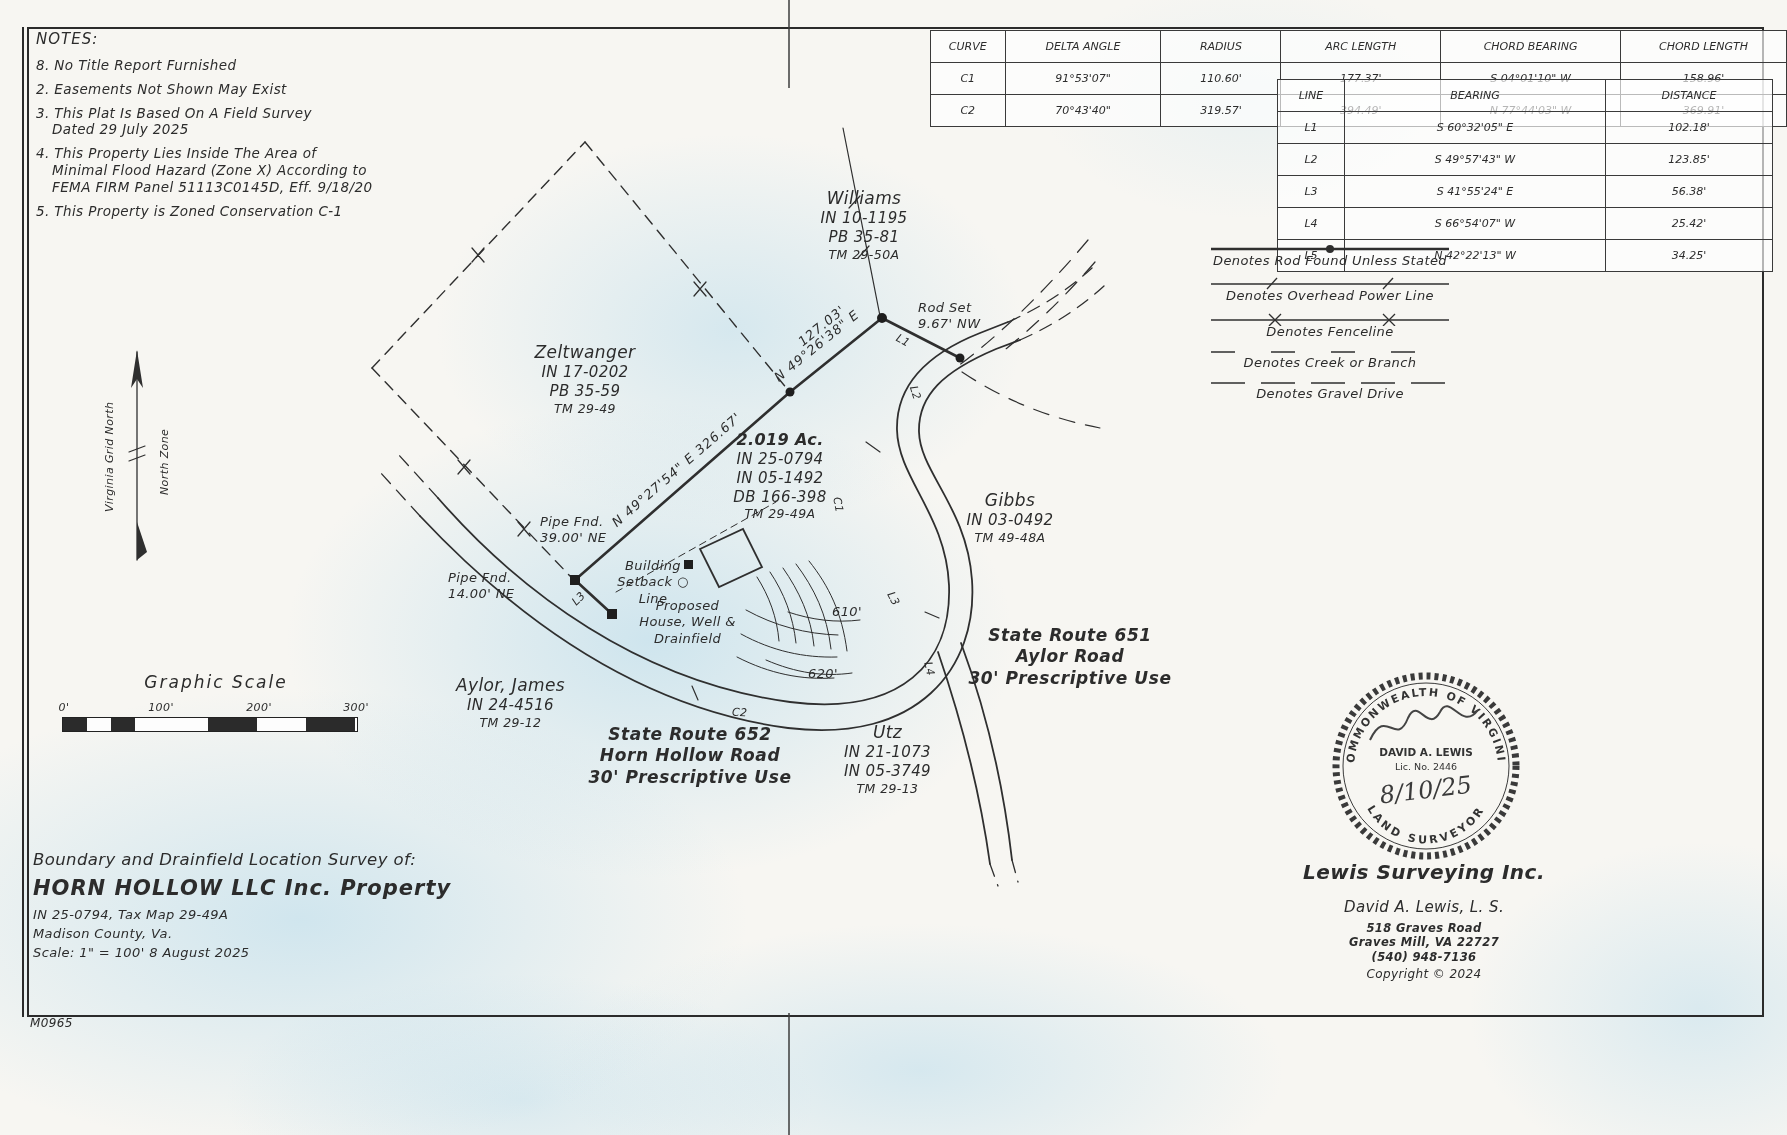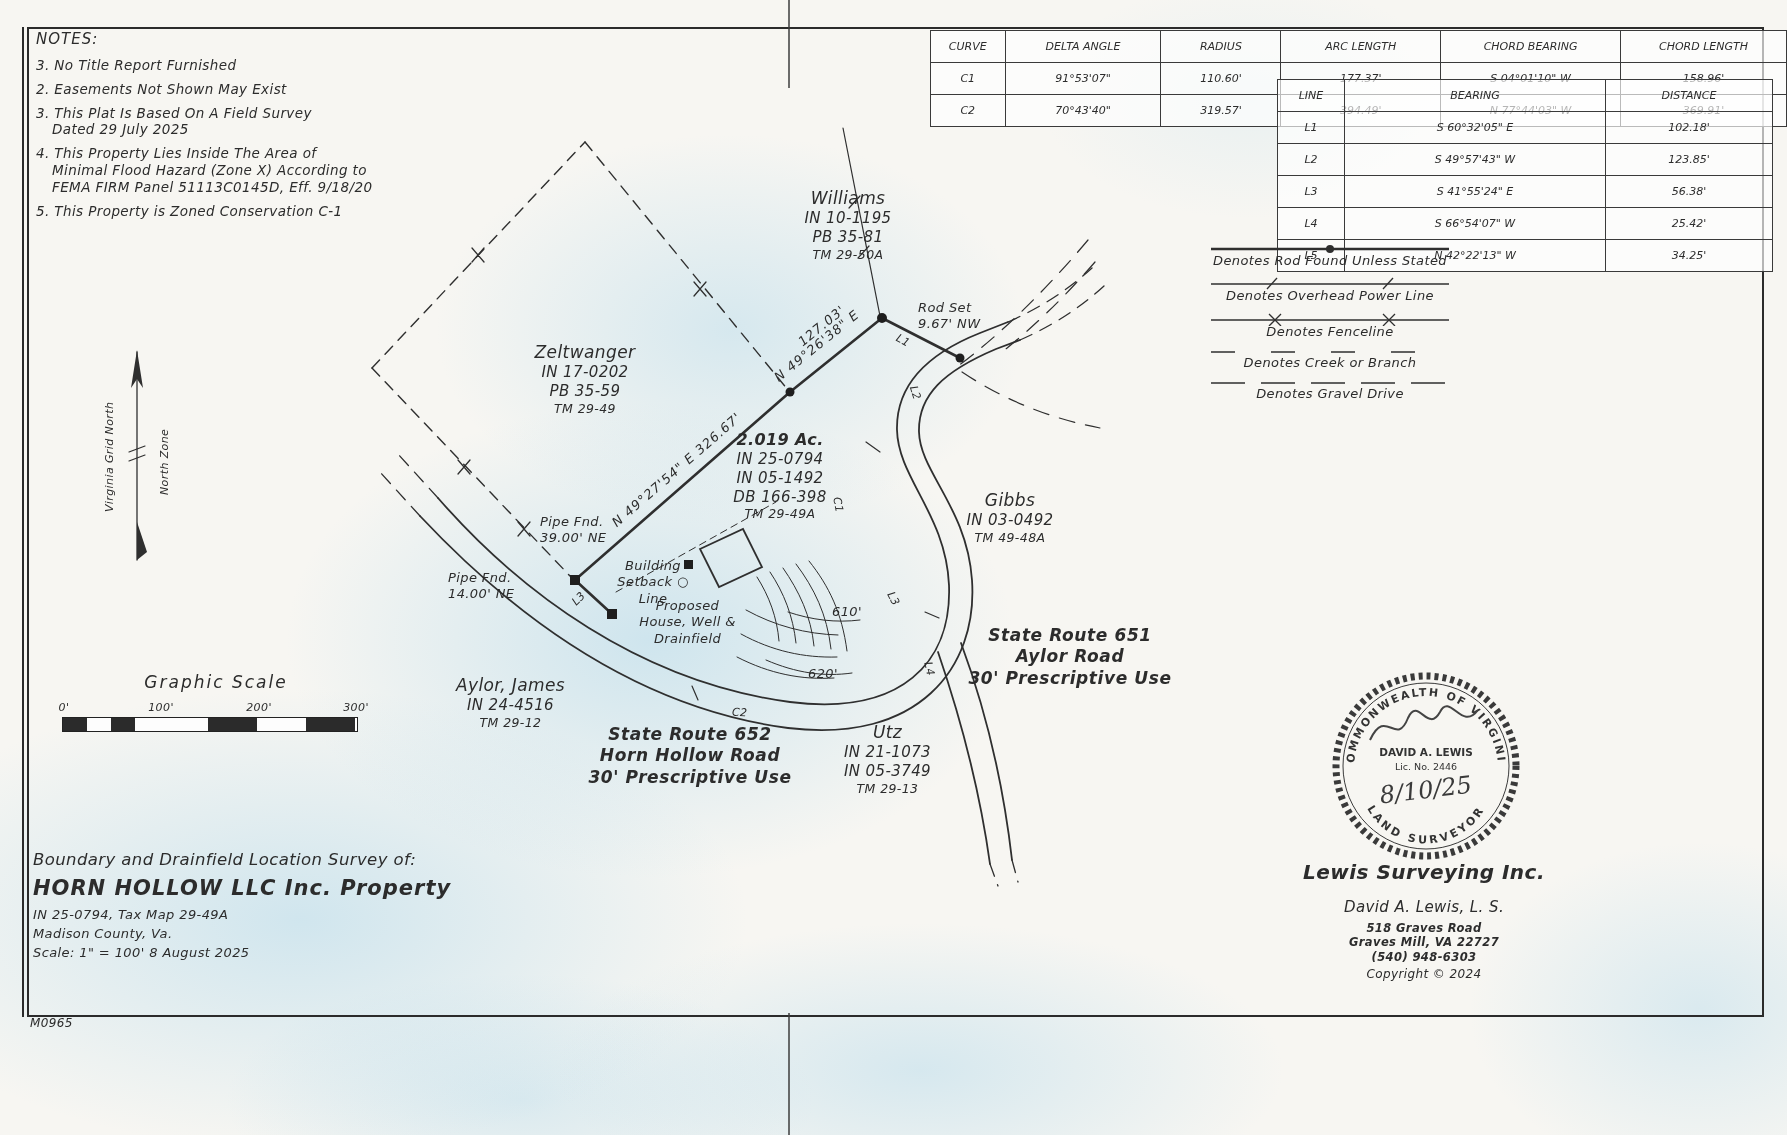--- a/index.html
+++ b/index.html
@@ -173,21 +173,21 @@
     <circle cx="882" cy="318" r="5"></circle>
     <circle cx="960" cy="358" r="4.5"></circle>
     <rect x="570" y="575" width="10" height="10"></rect>
     <rect x="607" y="609" width="10" height="10"></rect>
     <rect x="684" y="560" width="9" height="9"></rect>
   </g>
 </svg>
 
 <div class="lbl notes">
   <div class="ttl">NOTES:</div>
-  <div class="note-item">3. No Title Report Furnished</div>
+  <div class="note-item">8. No Title Report Furnished</div>
   <div class="note-item">2. Easements Not Shown May Exist</div>
   <div class="note-item">3. This Plat Is Based On A Field Survey
 Dated 29 July 2025</div>
   <div class="note-item">4. This Property Lies Inside The Area of
 Minimal Flood Hazard (Zone X) According to
 FEMA FIRM Panel 51113C0145D, Eff. 9/18/20</div>
   <div class="note-item">5. This Property is Zoned Conservation C-1</div>
 </div>
 
 <table class="datatable curvetable">
@@ -308,21 +308,21 @@
       <div class="sb-w" style="width:24px"></div>
     <div class="sb-b" style="width:24px"></div>
       <div class="sb-w" style="width:24px"></div>
     <div class="sb-w" style="width:49px"></div>
       <div class="sb-b" style="width:49px"></div>
     <div class="sb-w" style="width:49px"></div>
       <div class="sb-b" style="width:49px"></div>
   </div>
 </div>
 
-<div class="lbl ctr" style="left:768px;top:188px;width:160px">
+<div class="lbl ctr" style="left:784px;top:188px;width:160px">
   <div class="pname">Williams</div>
   <div class="psub">IN 10-1195</div>
   <div class="psub">PB 35-81</div>
   <div class="ptm">TM 29-50A</div>
 </div>
 
 <div class="lbl ctr" style="left:500px;top:342px;width:170px">
   <div class="pname">Zeltwanger</div>
   <div class="psub">IN 17-0202</div>
   <div class="psub">PB 35-59</div>
@@ -424,15 +424,15 @@
     <text x="98" y="102" font-size="9.5" fill="#333" text-anchor="middle" font-family="DejaVu Sans, sans-serif">Lic. No. 2446</text>
     <text x="98" y="130" font-size="24" font-style="italic" fill="#3a3a3a" text-anchor="middle" font-family="DejaVu Serif, serif" transform="rotate(-7 98 124)">8/10/25</text>
   </svg>
 </div>
 
 <div class="lbl firmblock">
   <div class="f1">Lewis Surveying Inc.</div>
   <div class="f2">David A. Lewis, L. S.</div>
   <div class="f3">518 Graves Road</div>
   <div class="f4">Graves Mill, VA 22727</div>
-  <div class="f5">(540) 948-6303</div>
+  <div class="f5">(540) 948-7136</div>
   <div class="f6">Copyright © 2024</div>
 </div>
 
 </body></html>

